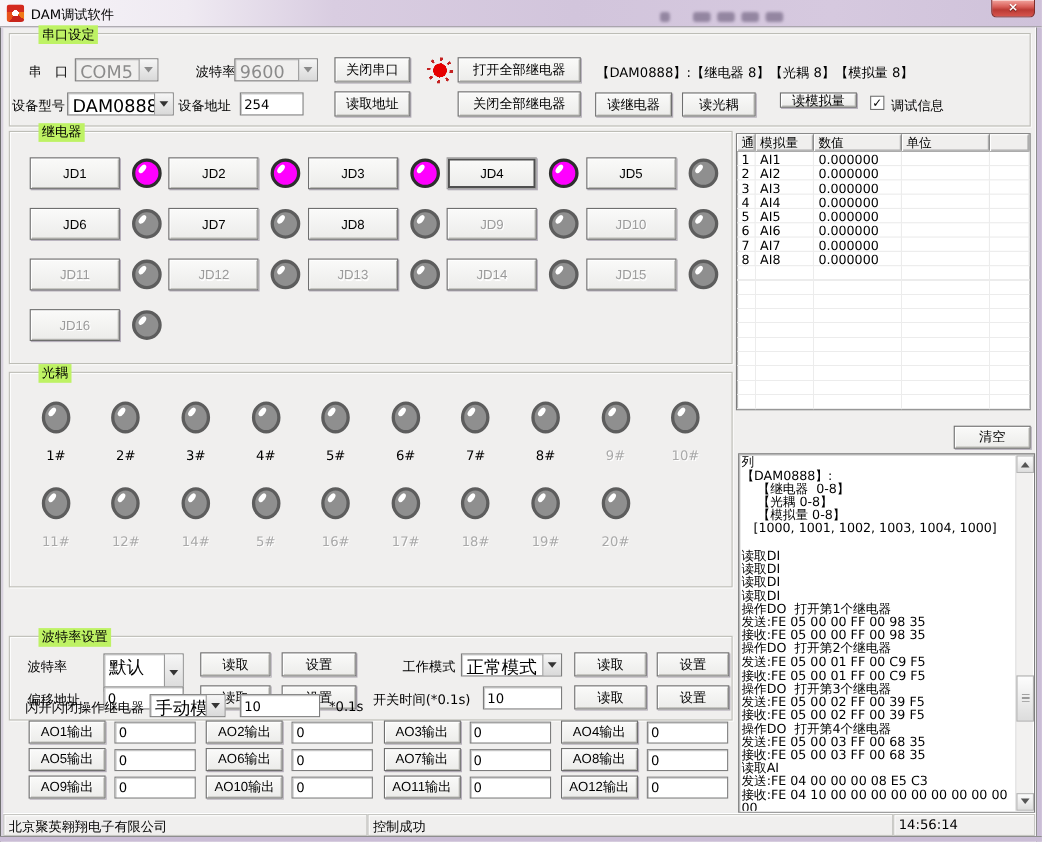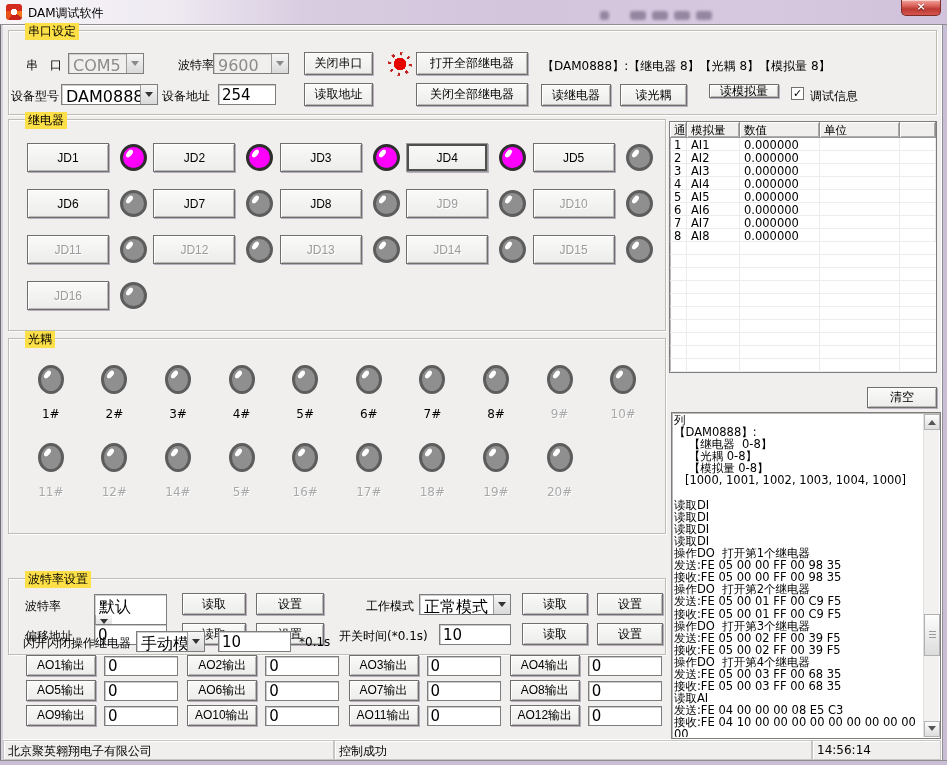--- a/index.html
+++ b/index.html
@@ -28,24 +28,24 @@
   .client { position:absolute; left:3px; top:26px; width:938px; height:713px; background:#f0efee; }
   .frame-left  { position:absolute; left:0; top:25px; bottom:0; width:3px; background:linear-gradient(to right,#6f6f6f 0 1px,#d8d2de 1px); }
   .frame-right { position:absolute; right:0; top:25px; bottom:0; width:6px; background:linear-gradient(to left,#cabdd6 0 4px,#8f8f8f 4px 5px,#fff 5px); }
   .frame-bottom{ position:absolute; left:0; bottom:0; width:100%; height:5px; background:linear-gradient(#8f8f8f 0 1px,#cabdd6 1px); }
 
   
   .btn { background:linear-gradient(#fafaf9,#ececea); border:1px solid #6f6f6f;
     box-shadow:inset 1px 1px 0 #fff, inset -1px -1px 0 #b9b9b4, 1px 1px 0 rgba(124,112,136,.5);
     display:flex; align-items:center; justify-content:center; font-size:12px; cursor:pointer; position:absolute; }
   .groupbox { position:absolute; border:1px solid #bdbdb6; box-shadow:inset 1px 1px 0 #fdfdfd, 1px 1px 0 #fdfdfd; }
-  .group-label { position:absolute; top:-8px; left:16px; background:#fde047; padding:0 3px; font-size:12px; }
+  .group-label { position:absolute; top:-8px; left:26px; background:#bef264; padding:0 3px; font-size:12px; }
   .lbl { position:absolute; white-space:nowrap; }
   .field { position:absolute; background:#fff; border:1px solid #7d7d7d;
-    box-shadow:inset 1px 1px 0 #c9c9c9; font-size:15px; padding:2px 3px;
+    box-shadow:inset 1px 1px 0 #c9c9c9; font-size:12px; padding:2px 3px;
     font-family:"DejaVu Sans","Liberation Sans",sans-serif; }
   input.field { outline:none; }
   .combo { position:absolute; background:#fff; border:1px solid #7d7d7d; box-shadow:inset 1px 1px 0 #cfcfcf; display:flex; }
   .combo-text { flex:1; padding:2px 0 0 4px; white-space:nowrap; overflow:hidden; font-size:16px; }
   .combo-btn { width:17px; align-self:stretch; background:linear-gradient(#f6f6f6,#d9d9d9);
     border-left:1px solid #9a9a9a; display:flex; align-items:center; justify-content:center; cursor:pointer; }
   .arrow-down { width:0; height:0; border:4px solid transparent; border-top:5px solid #333; margin-top:4px; }
   .combo.disabled { background:#f0efee; color:#8b8b8b; }
   .combo.disabled .arrow-down { border-top-color:#8b8b8b; }
   .checkbox { position:absolute; width:13px; height:13px; background:#fff; border:1px solid #707070;
@@ -504,21 +504,21 @@
         <div class="sb-btn sb-down">
             <span class="tri-down"></span>
           </div>
       </div>
     </div>
 
     <div class="groupbox baud-group">
       <span class="group-label">波特率设置</span>
 
       <span class="lbl" style="left:16px;top:19px;">波特率</span>
-      <div class="combo" style="left:85px;top:15px;width:73px;height:35px;flex-direction:column;">
+      <div class="combo" style="left:85px;top:15px;width:73px;height:35px;">
         <span class="combo-text">默认</span>
         <span class="combo-btn">
             <span class="arrow-down"></span>
           </span>
       </div>
       <button class="btn" style="left:173px;top:14px;width:64px;height:22px;">读取</button>
       <button class="btn" style="left:247px;top:14px;width:68px;height:22px;">设置</button>
 
       <span class="lbl" style="left:357px;top:19px;">工作模式</span>
       <div class="combo" style="left:410px;top:15px;width:92px;height:21px;">

